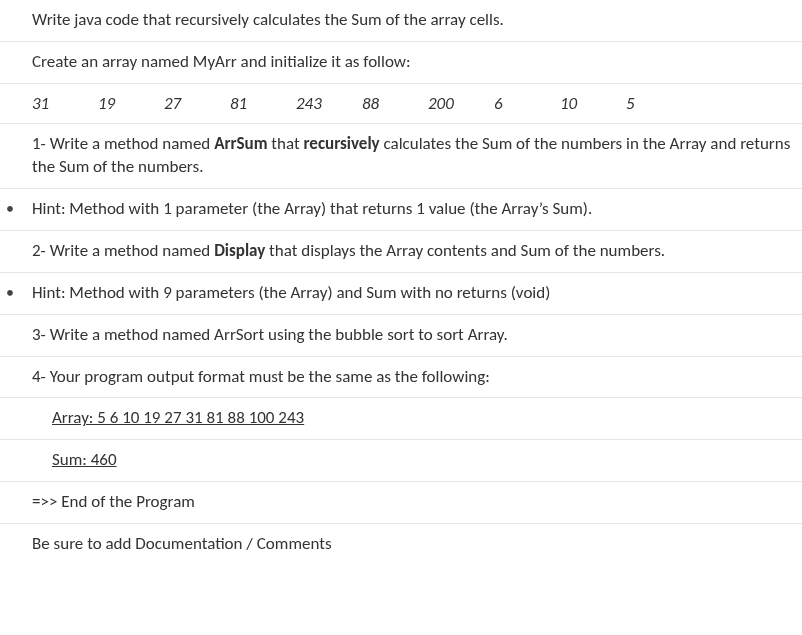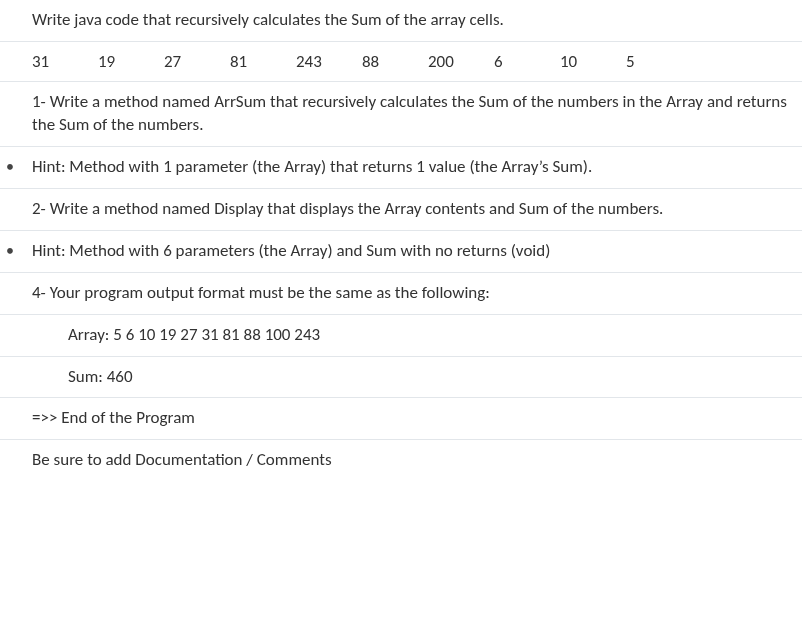--- a/index.html
+++ b/index.html
@@ -17,21 +17,22 @@
   }
   .block {
     border-top: 1px solid #e2e6ea;
     padding: 9px 0 9px 32px;
     line-height: 1.35;
   }
   .block.noborder {
     border-top: none;
   }
   .indent {
-    padding-left: 68px;
+    padding-left: 52px;
+    text-decoration: underline;
   }
   .bullet-row {
     position: relative;
     padding-left: 32px;
   }
   .bullet-row .bullet {
     position: absolute;
     left: 6px;
     top: 9px;
     font-size: 16px;
@@ -39,33 +40,37 @@
   }
   .arr-table {
     display: flex;
     padding: 9px 0 9px 32px;
     border-top: 1px solid #e2e6ea;
   }
   .arr-cell {
     width: 66px;
     padding-right: 8px;
     white-space: nowrap;
+    font-style: italic;
   }
-  b { font-weight: 400; }
+  b { font-weight: 700; }
 </style>
 </head>
 <body>
 
 <div class="page">
 
   <div class="block noborder">
     <span>Write java code that recursively calculates the Sum of the array cells.</span>
   </div>
 
 
+  <div class="block">
+    <span>Create an array named MyArr and initialize it as follow:</span>
+  </div>
 
   <div class="arr-table">
     <div class="arr-cell">31</div>
     <div class="arr-cell">19</div>
     <div class="arr-cell">27</div>
     <div class="arr-cell">81</div>
     <div class="arr-cell">243</div>
     <div class="arr-cell">88</div>
     <div class="arr-cell">200</div>
     <div class="arr-cell">6</div>
@@ -81,23 +86,26 @@
     <span class="bullet">•</span>
     <span>Hint: Method with 1 parameter (the Array) that returns 1 value (the Array’s Sum).</span>
   </div>
 
   <div class="block">
     <span>2- Write a method named </span><b>Display</b><span> that displays the Array contents and Sum of the numbers.</span>
   </div>
 
   <div class="block bullet-row">
     <span class="bullet">•</span>
-    <span>Hint: Method with 6 parameters (the Array) and Sum with no returns (void)</span>
+    <span>Hint: Method with 9 parameters (the Array) and Sum with no returns (void)</span>
   </div>
 
+  <div class="block">
+    <span>3-  Write a method named ArrSort using the bubble sort to sort Array.</span>
+  </div>
 
   <div class="block">
     <span>4- Your program output format must be the same as the following:</span>
   </div>
 
 
   <div class="block indent">
     <span>Array: 5 6 10 19 27 31 81 88 100 243</span>
   </div>
 

